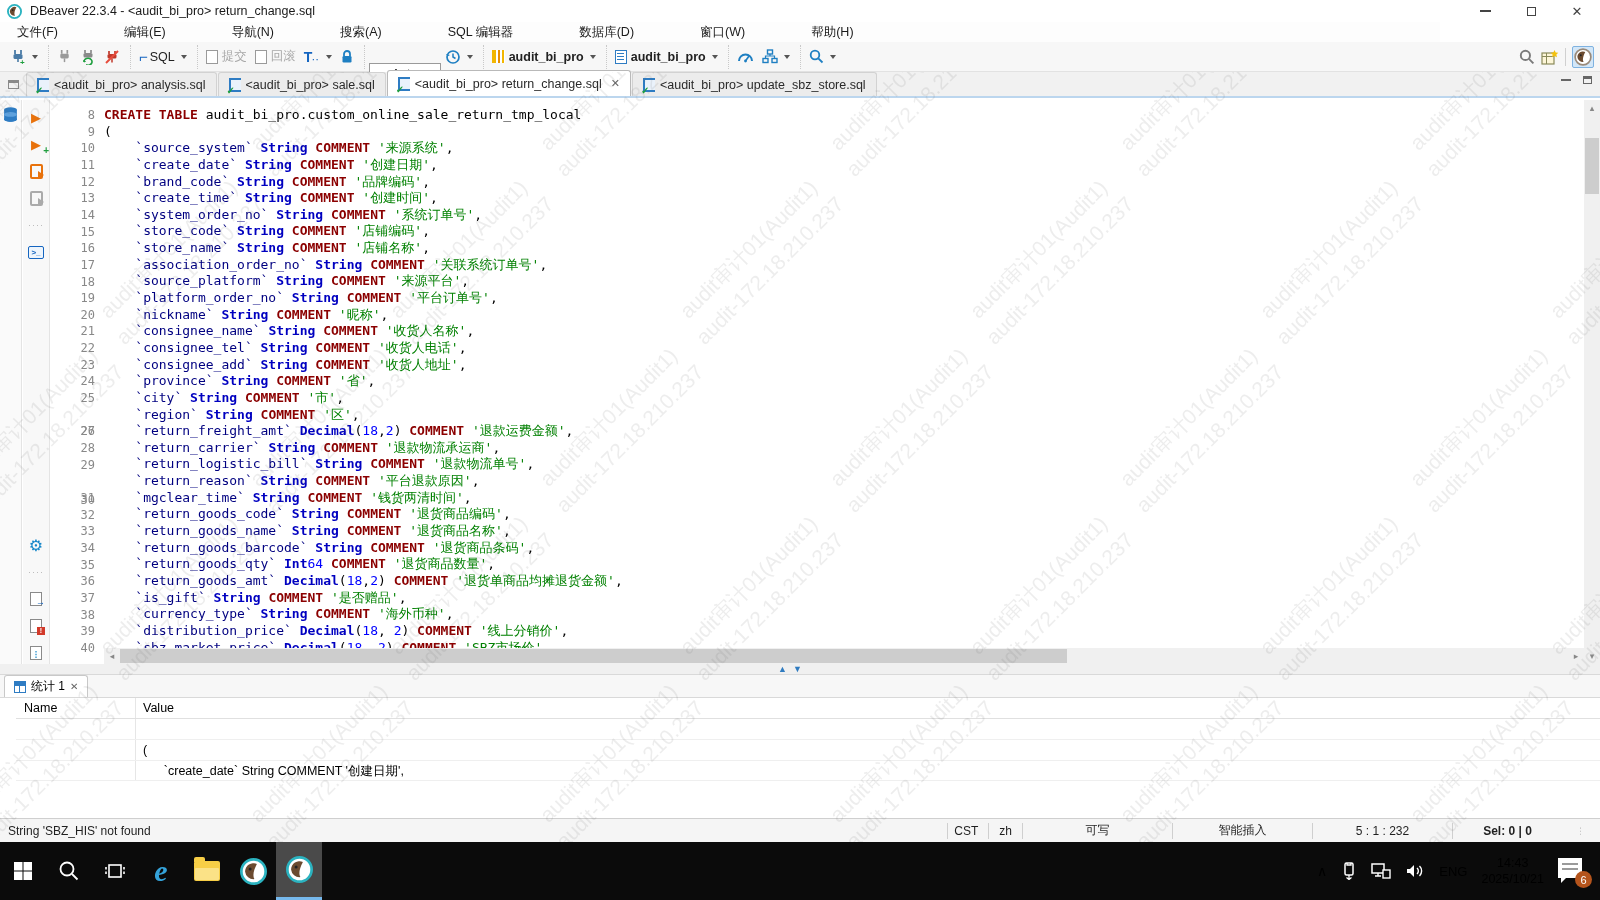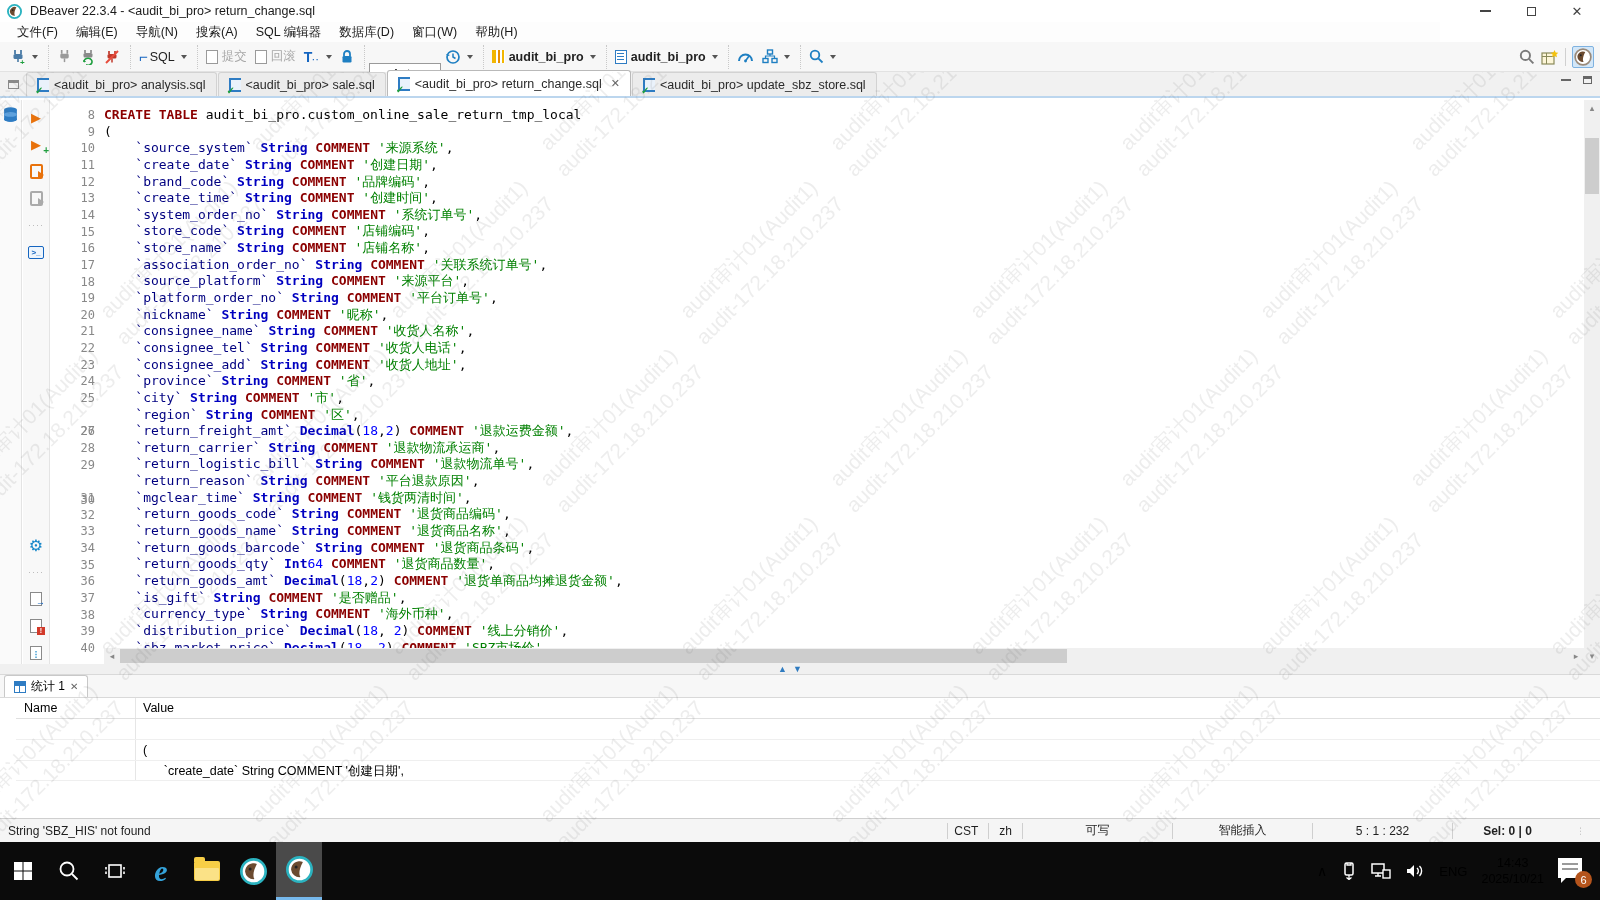--- a/index.html
+++ b/index.html
@@ -9,21 +9,21 @@
   
   #titlebar { position:absolute; top:0; left:0; width:1600px; height:22px; background:#ffffff; display:flex; align-items:center; font-size:12.5px; color:#1a1a1a; }
   #titlebar .app-icon { width:15px; height:15px; margin:0 8px 0 7px; }
   .winbtns { position:absolute; right:0; top:0; height:22px; display:flex; }
   .winbtn { width:46px; height:22px; display:flex; align-items:center; justify-content:center; color:#444; }
   .wb-min i { display:block; width:11px; height:1.5px; background:#444; }
   .wb-max i { display:block; width:9px; height:9px; border:1.3px solid #444; }
   .wb-close { font-size:13px; }
 
   
-  #menubar { position:absolute; top:22px; left:0; width:1440px; height:20px; background:#fdfdfd; display:flex; align-items:center; padding-left:8px; font-size:12.5px; color:#1a1a1a; }
+  #menubar { position:absolute; top:22px; left:0; width:1440px; height:20px; background:#fdfdfd; display:flex; align-items:center; padding-left:8px; font-size:12.5px; color:#1a1a1a;gap:48px; }
   .menu-item { padding:2px 9px; }
 
   
   #toolbar { position:absolute; top:42px; left:0; width:1600px; height:30px; background:#f7f7f7; border-bottom:1px solid #e2e2e2; display:flex; align-items:center; font-size:12.5px; color:#222; }
   .tgroup { display:flex; align-items:center; height:24px; padding:0 4px; border-left:1px dotted #c9c9c9; margin-left:2px; }
   .tgroup:first-child { border-left:none; }
   .tbtn { display:flex; align-items:center; gap:4px; padding:2px 4px; border-radius:2px; }
   .caret { width:0; height:0; border-left:3.5px solid transparent; border-right:3.5px solid transparent; border-top:4px solid #555; margin-left:2px; }
   .dim { color:#a8a8a8;justify-content:center; }
   .combo { width:72px; height:21px; border:1px solid #9a9a9a; background:#fff; display:flex; align-items:center; justify-content:center; font-size:12.5px;margin-top:34px; }

